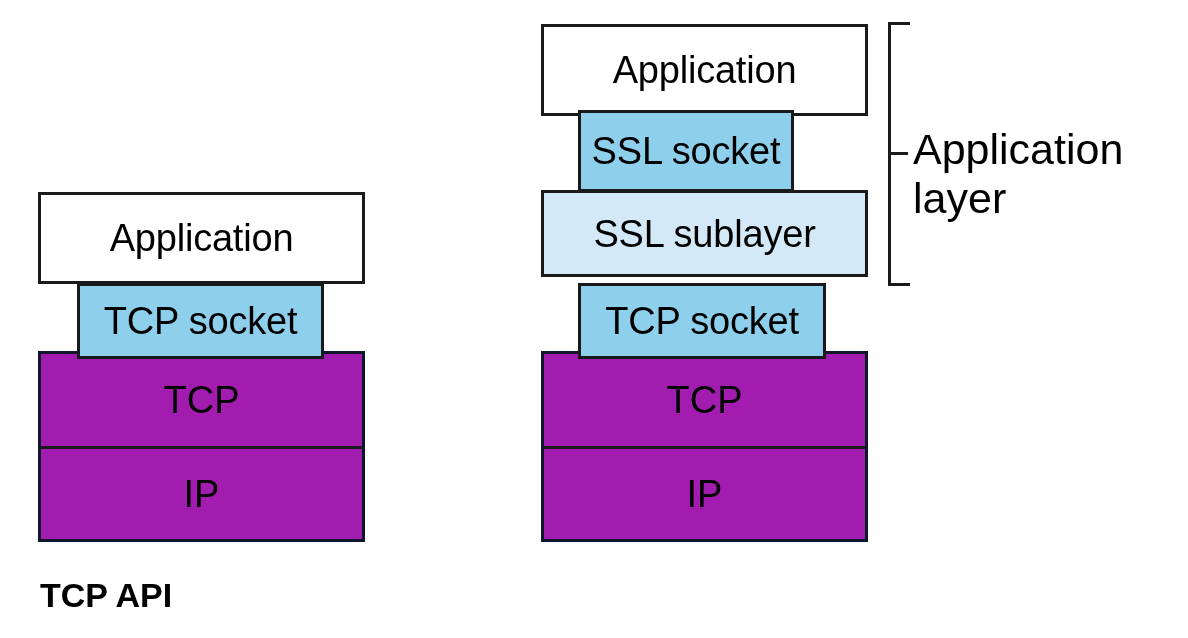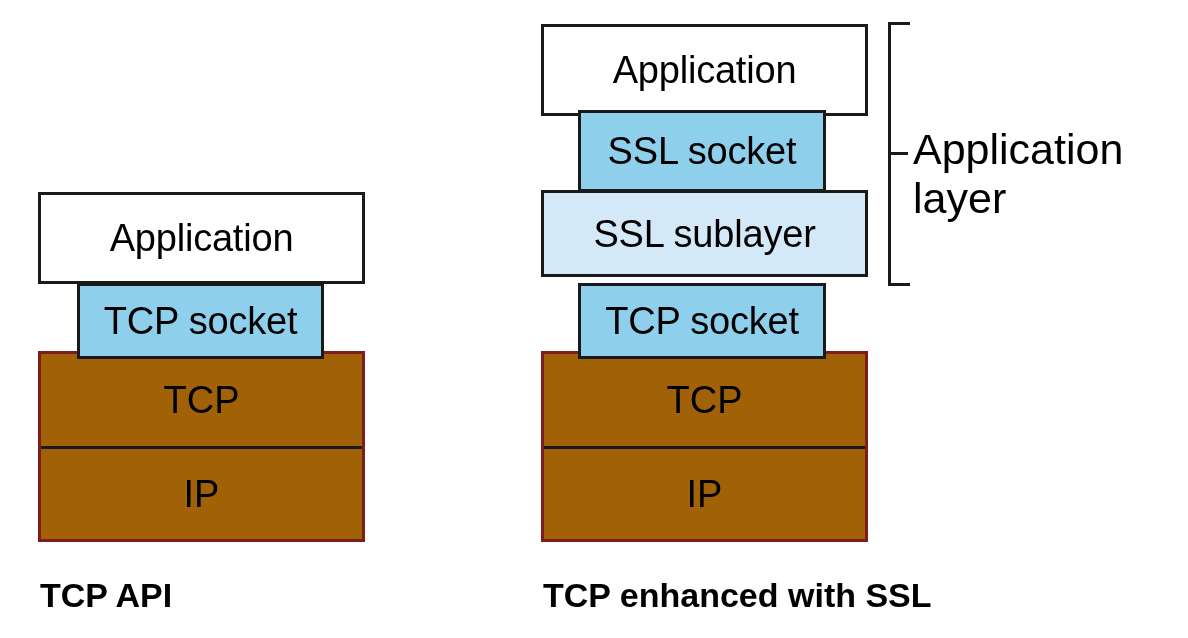--- a/index.html
+++ b/index.html
@@ -51,22 +51,22 @@
   
   .box.sublayer {
     background: #d3e9f7;
     z-index: 2;
   }
 
   
   .stack-pair {
     position: absolute;
     box-sizing: border-box;
-    border: 3px solid #7f1d1d;
-    background: #a16207;
+    border: 3px solid #0f172a;
+    background: #a21caf;
     z-index: 1;
   }
   .stack-pair .cell {
     box-sizing: border-box;
     display: flex;
     align-items: center;
     justify-content: center;
     width: 100%;
   }
   .stack-pair .cell.top { border-bottom: 3px solid #1a1a1a; }
@@ -124,21 +124,21 @@
 
   
   #left-application   { left: 38px;  top: 192px; width: 327px; height: 92px; }
   #left-tcp-socket    { left: 77px;  top: 283px; width: 247px; height: 76px; }
   #left-stack         { left: 38px;  top: 351px; width: 327px; height: 191px; }
   #left-stack .cell.top    { height: 95px; }
   #left-stack .cell.bottom { height: 90px; }
   #left-caption       { left: 40px;  top: 578px; }
 
   #right-application  { left: 541px; top: 24px;  width: 327px; height: 92px; }
-  #right-ssl-socket   { left: 578px; top: 110px; width: 248px; height: 82px; justify-content: center; }
+  #right-ssl-socket   { left: 578px; top: 110px; width: 216px; height: 82px; justify-content: center; }
   #right-ssl-sublayer { left: 541px; top: 190px; width: 327px; height: 87px; }
   #right-tcp-socket   { left: 578px; top: 283px; width: 248px; height: 76px; }
   #right-stack        { left: 541px; top: 351px; width: 327px; height: 191px; }
   #right-stack .cell.top    { height: 95px; }
   #right-stack .cell.bottom { height: 90px; }
   #right-caption      { left: 543px; top: 578px; }
 
   #app-layer-bracket  { left: 888px; top: 22px; width: 25px; height: 264px; }
   #app-layer-bracket .tick { top: 130px; }
   #app-layer-label    { left: 913px; top: 125px; }
@@ -185,21 +185,20 @@
 
   <div class="stack-pair" id="right-stack">
     <div class="cell top">
       <span class="label">TCP</span>
     </div>
     <div class="cell bottom">
       <span class="label">IP</span>
     </div>
   </div>
 
-  <div class="caption" id="right-caption">TCP enhanced with SSL</div>
 
   <div class="bracket" id="app-layer-bracket">
     <div class="spine"></div>
     <div class="arm top"></div>
     <div class="arm bottom"></div>
     <div class="tick"></div>
   </div>
 
   <div class="bracket-label" id="app-layer-label">Application
 layer</div>

